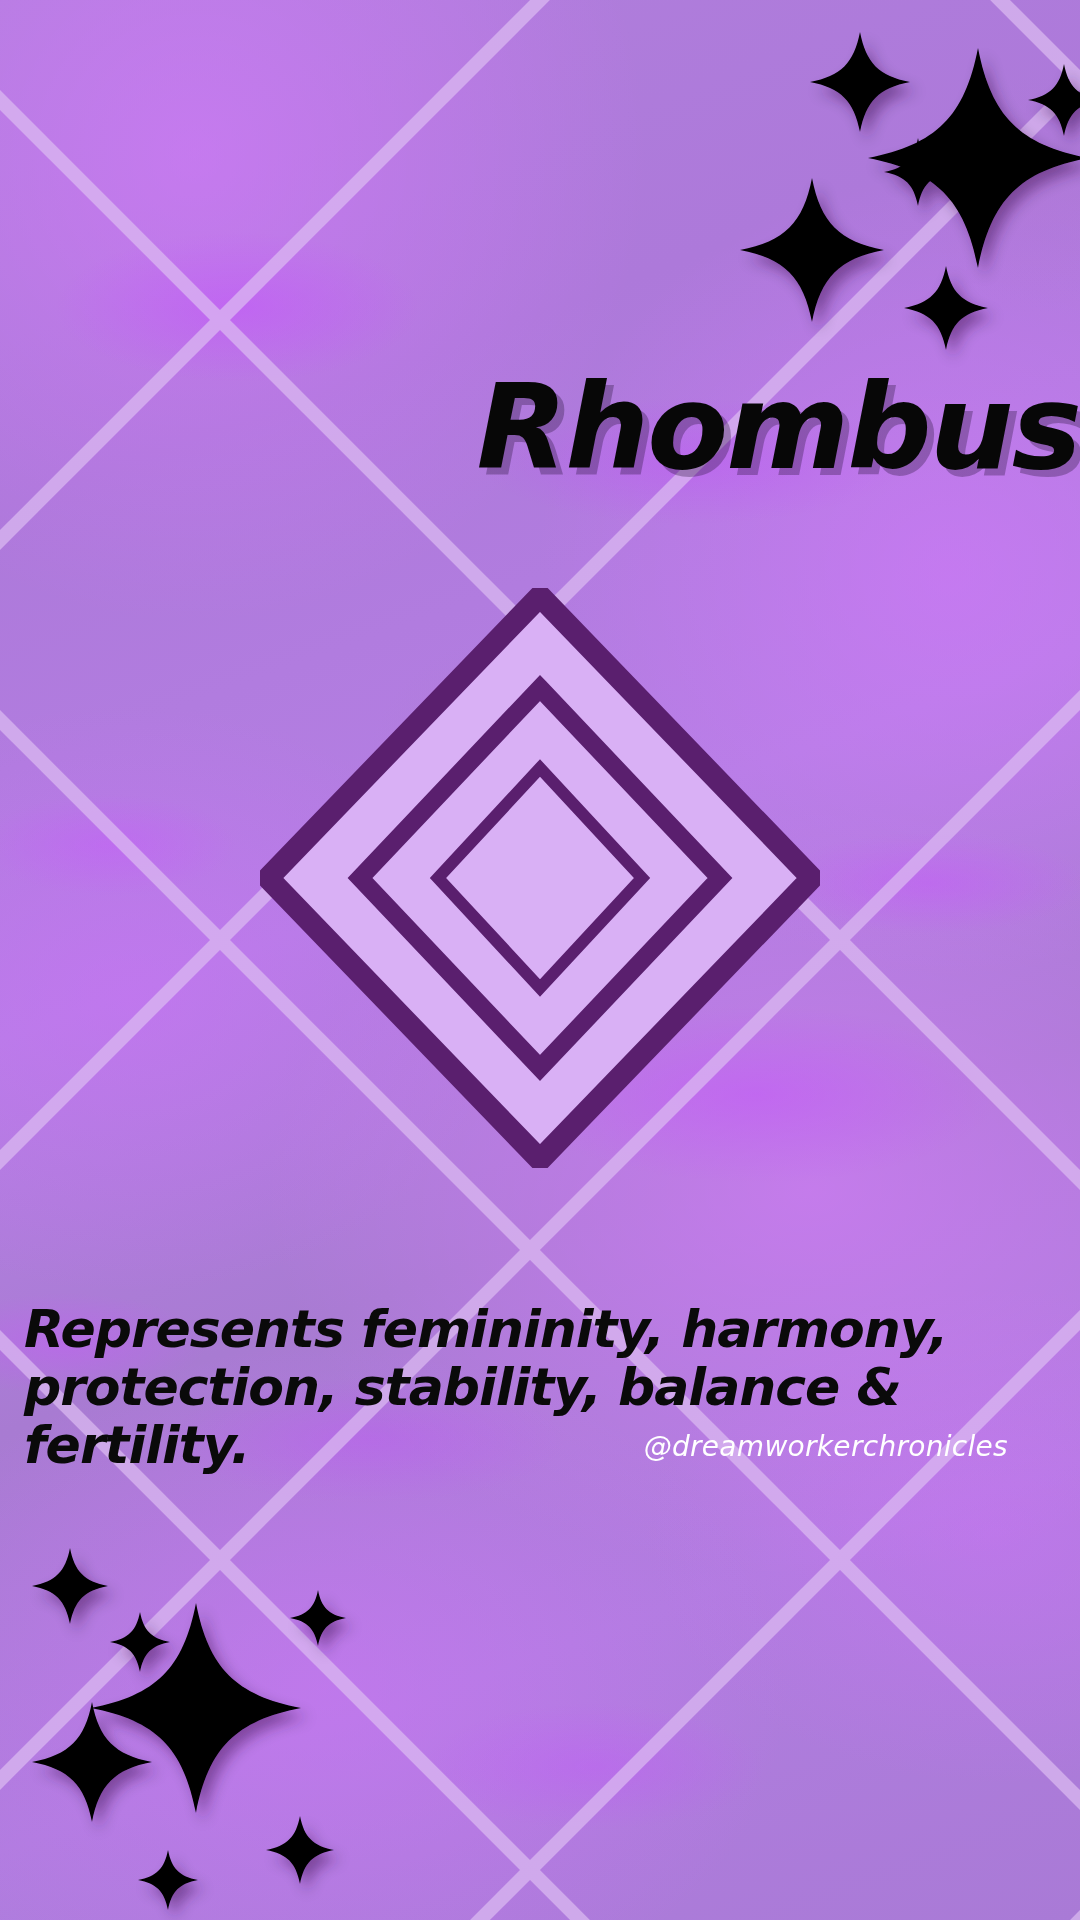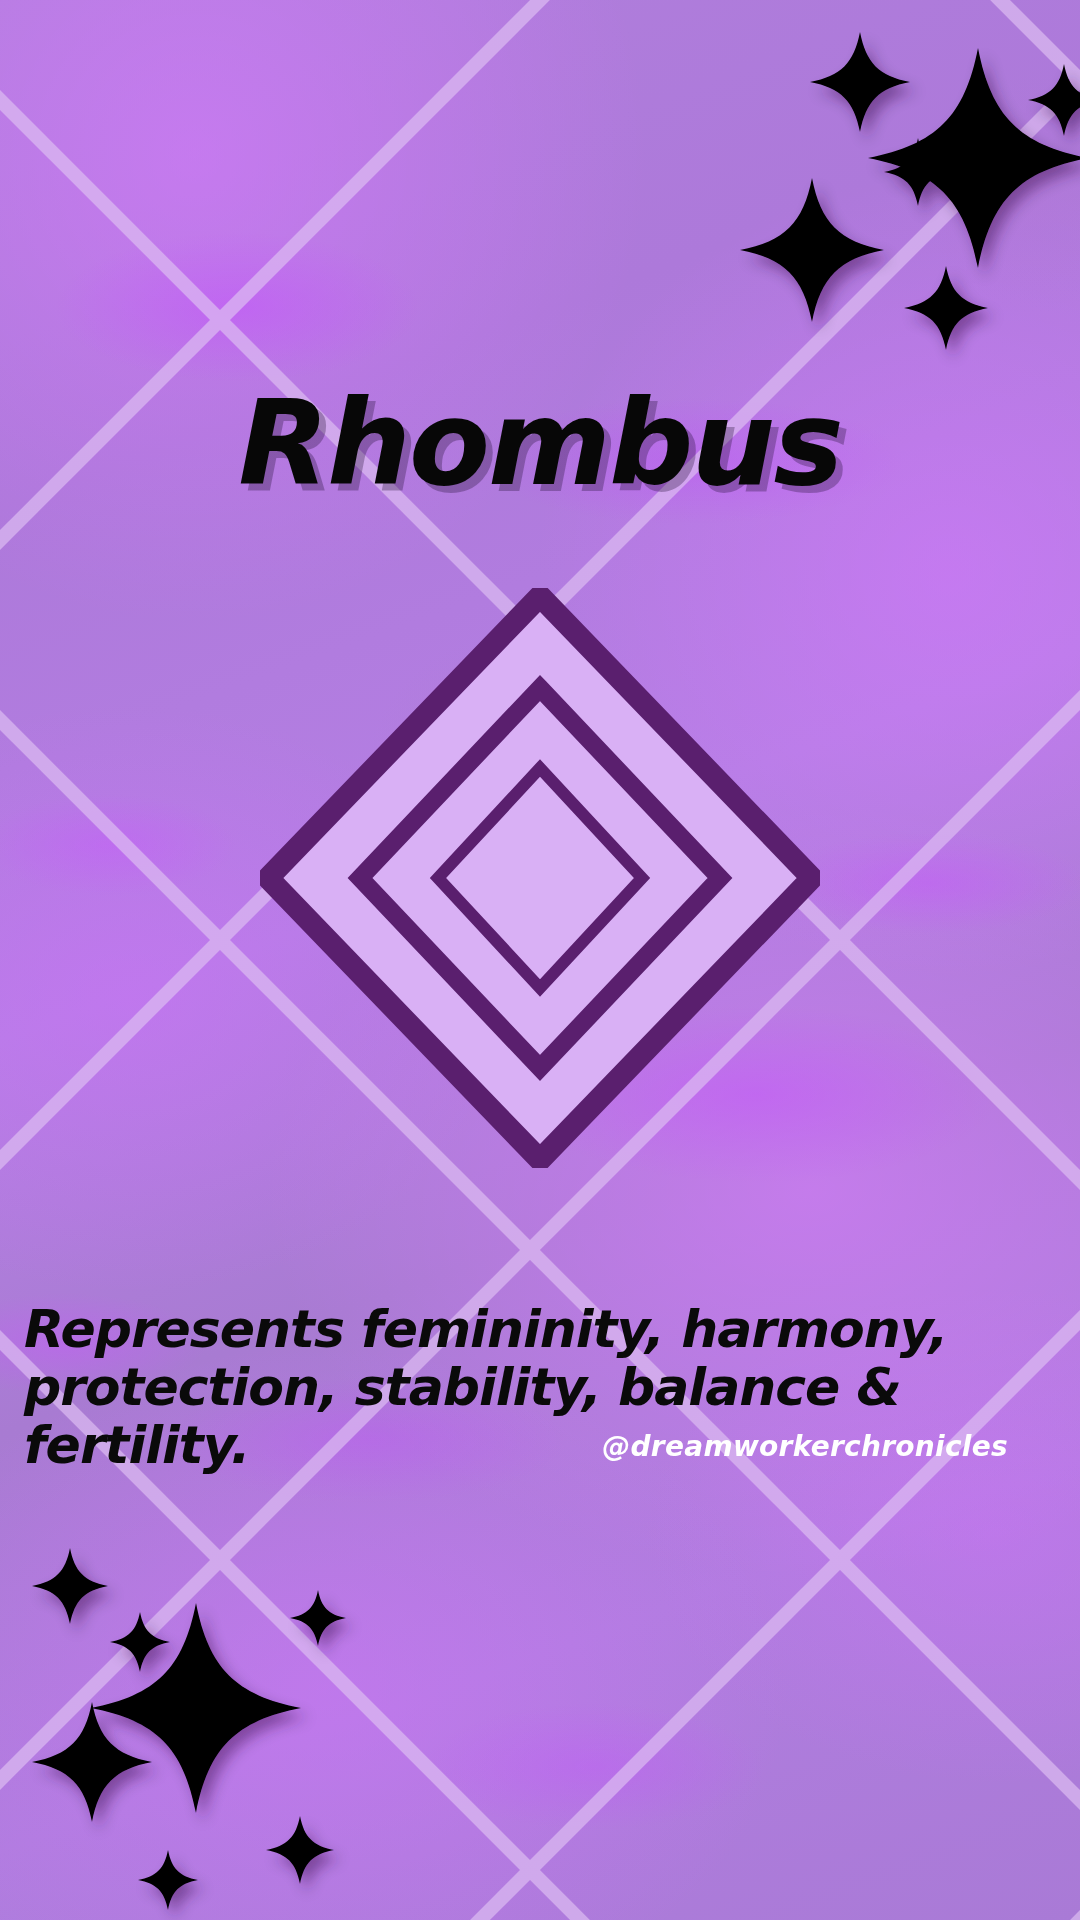--- a/index.html
+++ b/index.html
@@ -45,22 +45,22 @@
   .lattice { position:absolute; inset:0; pointer-events:none; }
   .lattice svg { display:block; }
 
   
   .sparkles { position:absolute; pointer-events:none; }
   .sparkles.tr { top:0; right:0; width:420px; height:400px; }
   .sparkles.bl { left:0; bottom:0; width:420px; height:400px; }
 
   
   .title-wrap {
-    position:absolute; top:384px; left:0; width:100%;
-    text-align:center;
+    position:absolute; top:368px; left:0; width:100%;
+    text-align:right;
   }
   .title {
     display:inline-block;
     font-family:"DejaVu Sans", sans-serif;
     font-weight:bold;
     font-style:italic;
     font-size:118px;
     line-height:1;
     letter-spacing:-2px;
     color:#070707;
@@ -91,21 +91,21 @@
     letter-spacing:-1px;
     color:#0a0a0a;
     white-space:pre-line;
   }
   .handle-wrap {
     position:absolute; top:1430px; right:72px;
     text-align:right;
   }
   .handle {
     font-family:"DejaVu Sans", sans-serif;
-    font-weight:bold;
+    font-weight:normal;
     font-style:italic;
     font-size:28px;
     letter-spacing:.3px;
     color:#ffffff;
     text-align:right;
   }
 </style>
 </head>
 <body>
 

